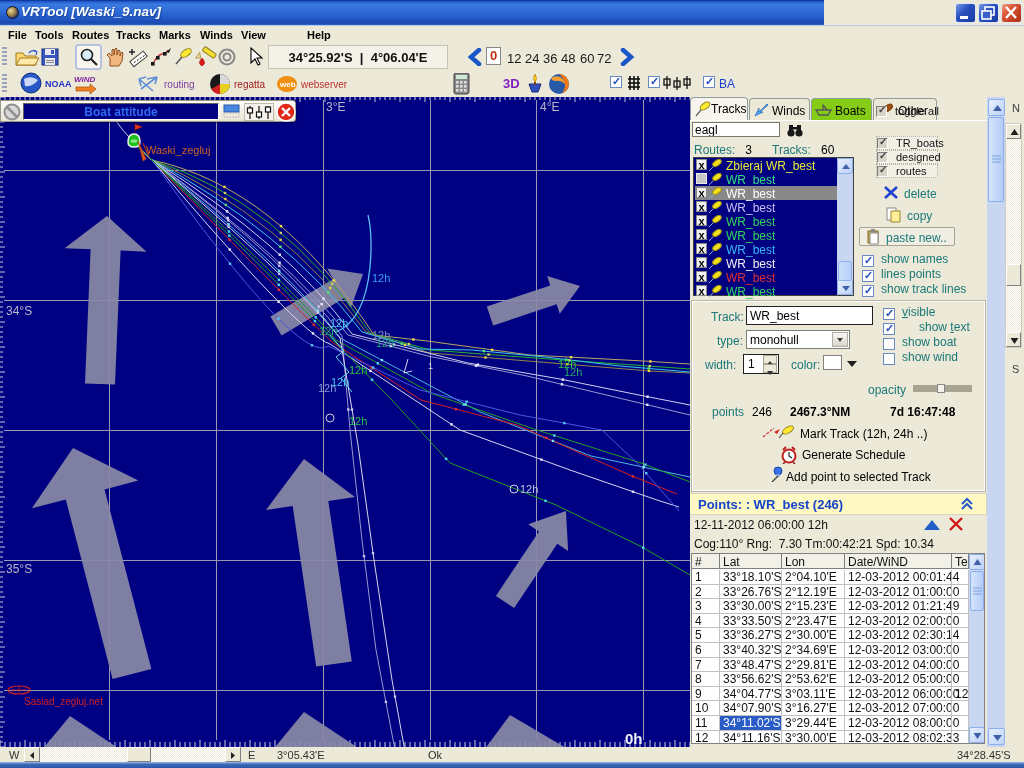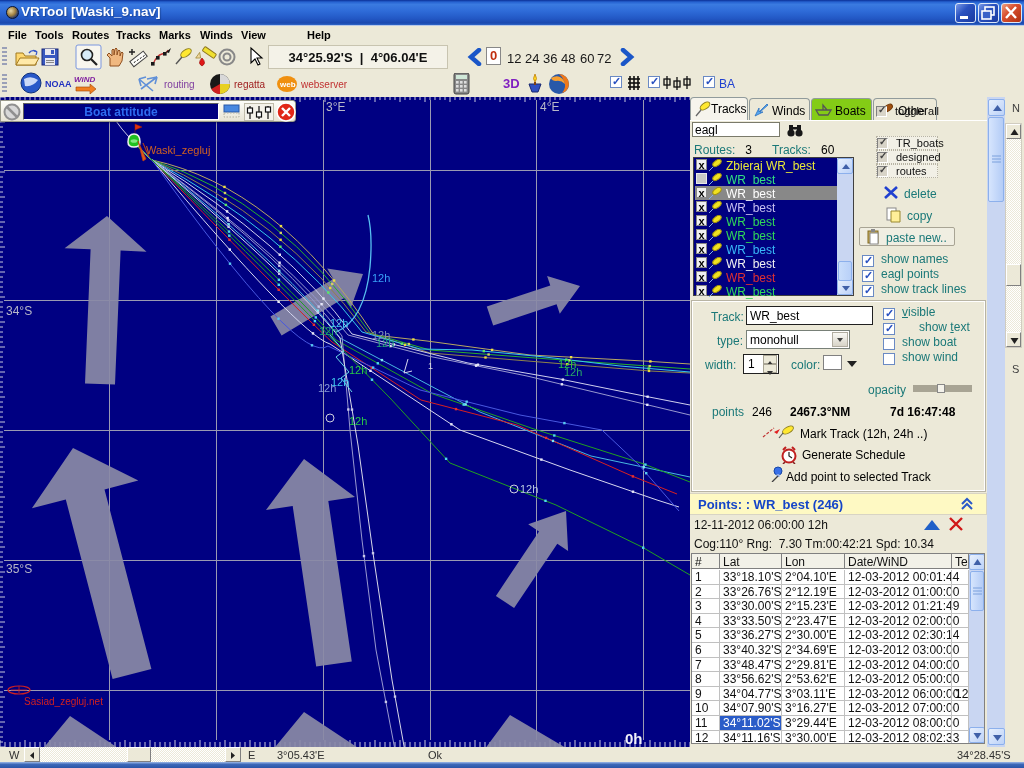--- a/index.html
+++ b/index.html
@@ -1,19 +1,19 @@
 <!DOCTYPE html>
 <html><head>
 <meta charset="utf-8">
 <style>
 * { margin:0; padding:0; box-sizing:border-box; }
 html,body { width:1024px; height:768px; overflow:hidden; font-family:"Liberation Sans", sans-serif; background:#ECE9D8; }
 #win { position:absolute; left:0; top:0; width:1024px; height:768px; }
-#titlebar { position:absolute; left:0; top:0; width:1024px; height:25px;
-  background:linear-gradient(to bottom,#0b2f96 0%,#2663d2 8%,#3a7ae0 18%,#2e6bd8 45%,#2257c4 75%,#1a48ae 92%,#2f66c8 100%); }
+#titlebar { position:absolute; left:0; top:0; width:824px; height:25px;
+  background:linear-gradient(to bottom,#0b2f96 0%,#2663d2 8%,#3a7ae0 18%,#2e6bd8 45%,#2257c4 75%,#1a48ae 92%,#2f66c8 100%);font-style:italic; }
 #titlebar .ticon { position:absolute; left:6px; top:6px; width:13px; height:13px; border-radius:50%;
   background:radial-gradient(circle at 35% 35%, #e8d8a8 0%, #a08040 45%, #283868 75%, #101830 100%); border:1px solid #0a1430;}
 #titlebar .ttext { position:absolute; left:21px; top:4px; color:#fff; font-size:13.5px; font-weight:bold; letter-spacing:0px; text-shadow:1px 1px 1px #10307080; }
 .wbtn { position:absolute; top:3px; width:21px; height:20px; border-radius:3px; border:1px solid #dce8f8; color:#fff; font-size:12px; text-align:center; }
 #btnmin { left:955px; background:linear-gradient(135deg,#7a9ae8 0%,#2a52c0 40%,#1a3aa0 100%); }
 #btnmax { left:978px; background:linear-gradient(135deg,#7a9ae8 0%,#2a52c0 40%,#1a3aa0 100%); }
 #btncls { left:1001px; background:linear-gradient(135deg,#f0a080 0%,#d85030 40%,#b03010 100%); }
 #menubar { position:absolute; left:0; top:25px; width:1024px; height:19px; background:#ECE9D8; border-top:1px solid #b8c8e8; }
 #menubar span { position:absolute; top:3px; font-size:11px; color:#000;font-weight:bold; }
 #tb1 { position:absolute; left:0; top:44px; width:1024px; height:27px; background:#ECE9D8; }
@@ -582,21 +582,21 @@
   <div style="position:absolute;left:169px;top:130px;width:96px;height:19px;background:#f0eee2;border:1px solid #a8a494;border-radius:2px">
     <svg width="16" height="16" style="position:absolute;left:6px;top:1px">
       <rect x="2" y="2" width="10" height="12" fill="#c8b060" stroke="#806820"></rect>
       <rect x="4" y="4" width="8" height="11" fill="#fff" stroke="#888"></rect>
       <rect x="5" y="0" width="4" height="3" fill="#888"></rect>
     </svg>
     <span class="teal" style="position:absolute;left:26px;top:3px;font-size:12px">paste new..</span>
   </div>
 
   <div style="position:absolute;left:172px;top:155px"><span class="chk c"></span><span class="teal" style="margin-left:7px;font-size:12px;vertical-align:2px">show names</span></div>
-  <div style="position:absolute;left:172px;top:170px"><span class="chk c"></span><span class="teal" style="margin-left:7px;font-size:12px;vertical-align:2px">eagl points</span></div>
+  <div style="position:absolute;left:172px;top:170px"><span class="chk c"></span><span class="teal" style="margin-left:7px;font-size:12px;vertical-align:2px">lines points</span></div>
   <div style="position:absolute;left:172px;top:185px"><span class="chk c"></span><span class="teal" style="margin-left:7px;font-size:12px;vertical-align:2px">show track lines</span></div>
 
   <div style="position:absolute;left:2px;top:204px;width:293px;height:190px;border:1px solid #fff;outline:1px solid #b8b4a4"></div>
   <span class="teal" style="position:absolute;left:21px;top:213px;font-size:12px">Track:</span>
   <div style="position:absolute;left:56px;top:209px;width:127px;height:19px;background:#fff;border:1px solid #202020;font-size:12px;padding:2px 0 0 3px">WR_best</div>
   <span class="teal" style="position:absolute;left:27px;top:237px;font-size:12px">type:</span>
   <div style="position:absolute;left:56px;top:233px;width:104px;height:19px;background:#fff;border:1px solid #788078;font-size:12px;padding:2px 0 0 3px">monohull
     <div style="position:absolute;right:1px;top:1px;width:16px;height:15px;background:linear-gradient(#f8f8f4,#d8d4c8);border:1px solid #b0aca0"><svg width="14" height="13">
               <path d="M4 5 L7 9 L10 5 Z" fill="#404040"></path>
             </svg></div>

